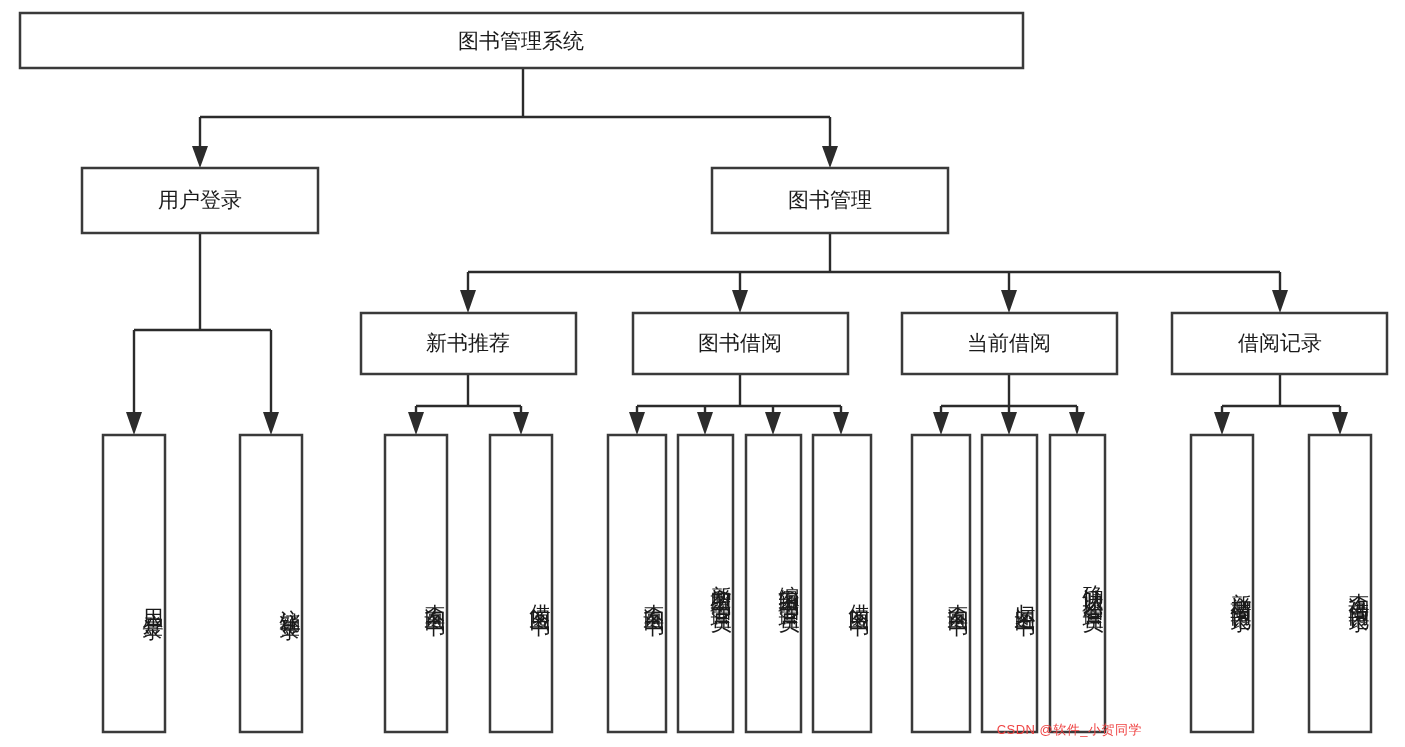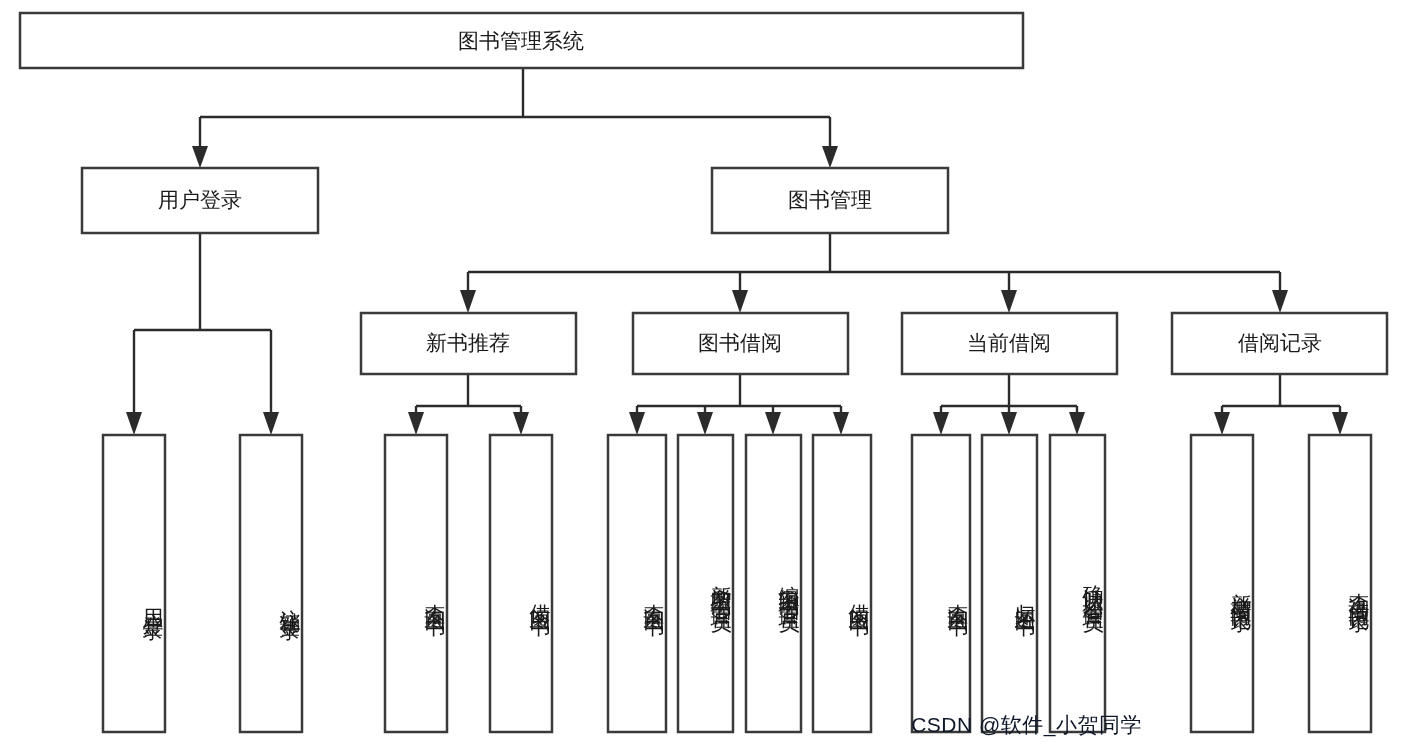--- a/index.html
+++ b/index.html
@@ -60,22 +60,22 @@
     letter-spacing: 4px;
     white-space: nowrap;
     text-align: center;
     pointer-events: none;
   }
   .watermark {
     position: absolute;
     right: 14px;
     bottom: 8px;
     font-family: "Liberation Sans", "DejaVu Sans", sans-serif;
-    font-size: 21px;
-    color: #0f172a;
+    font-size: 13px;
+    color: #ef4444;
     letter-spacing: 0.5px;
     white-space: nowrap;
   }
 </style>
 </head>
 <body>
 
 <div id="diagram-root">
 
   <svg class="tree-canvas" viewBox="0 0 1405 747" xmlns="http://www.w3.org/2000/svg">

